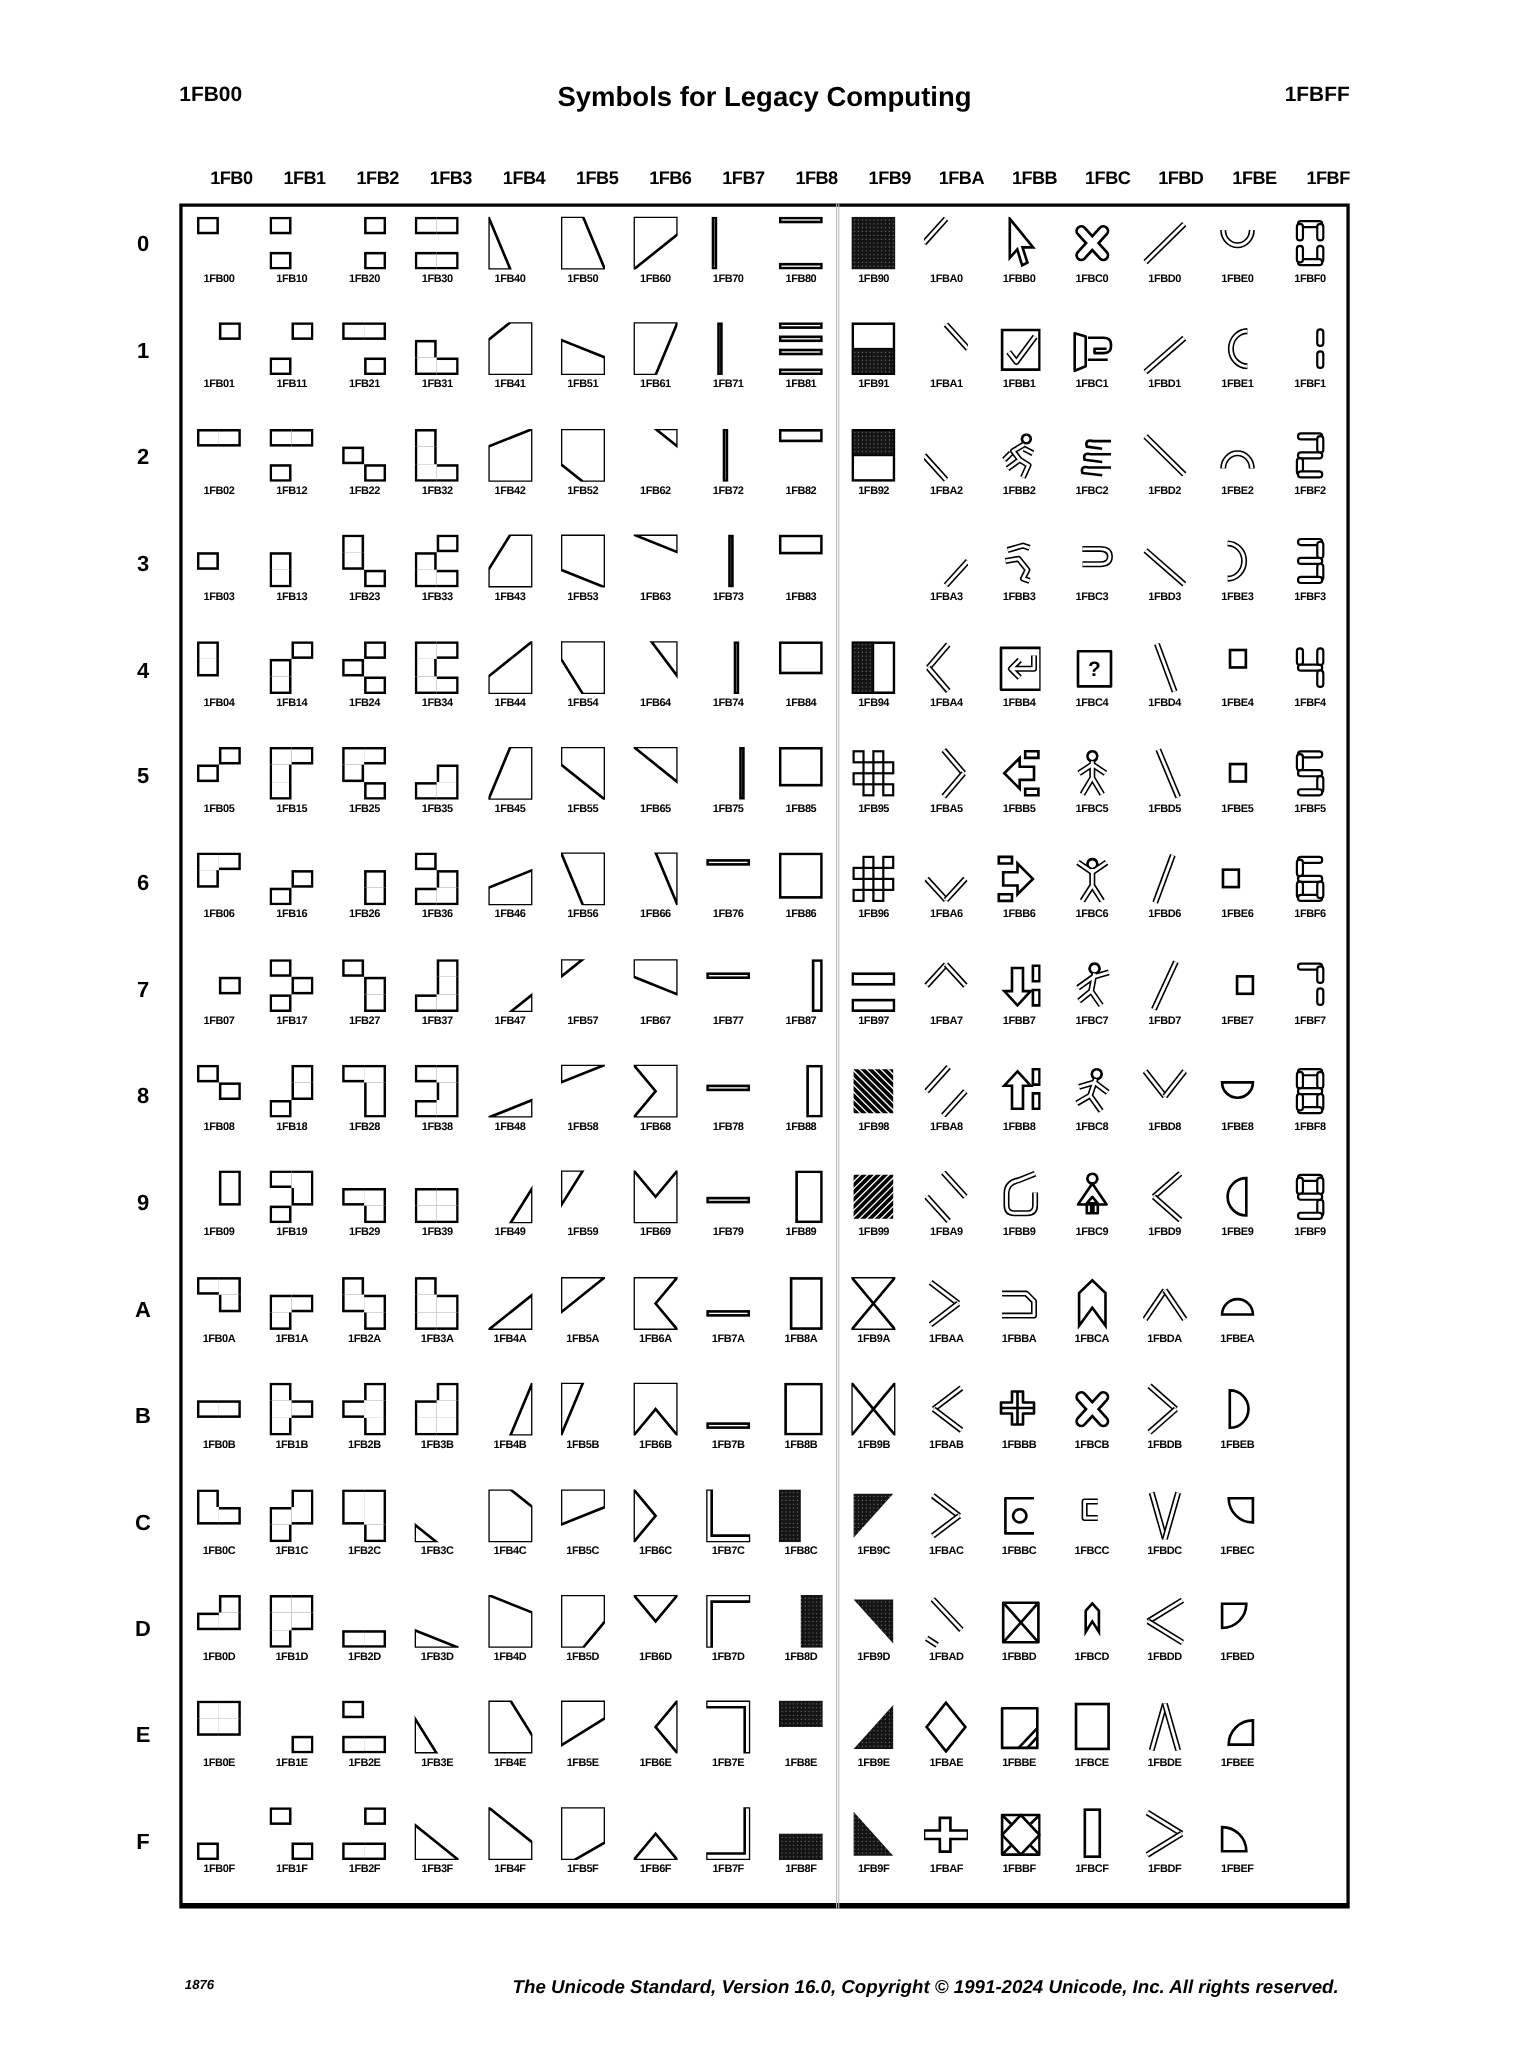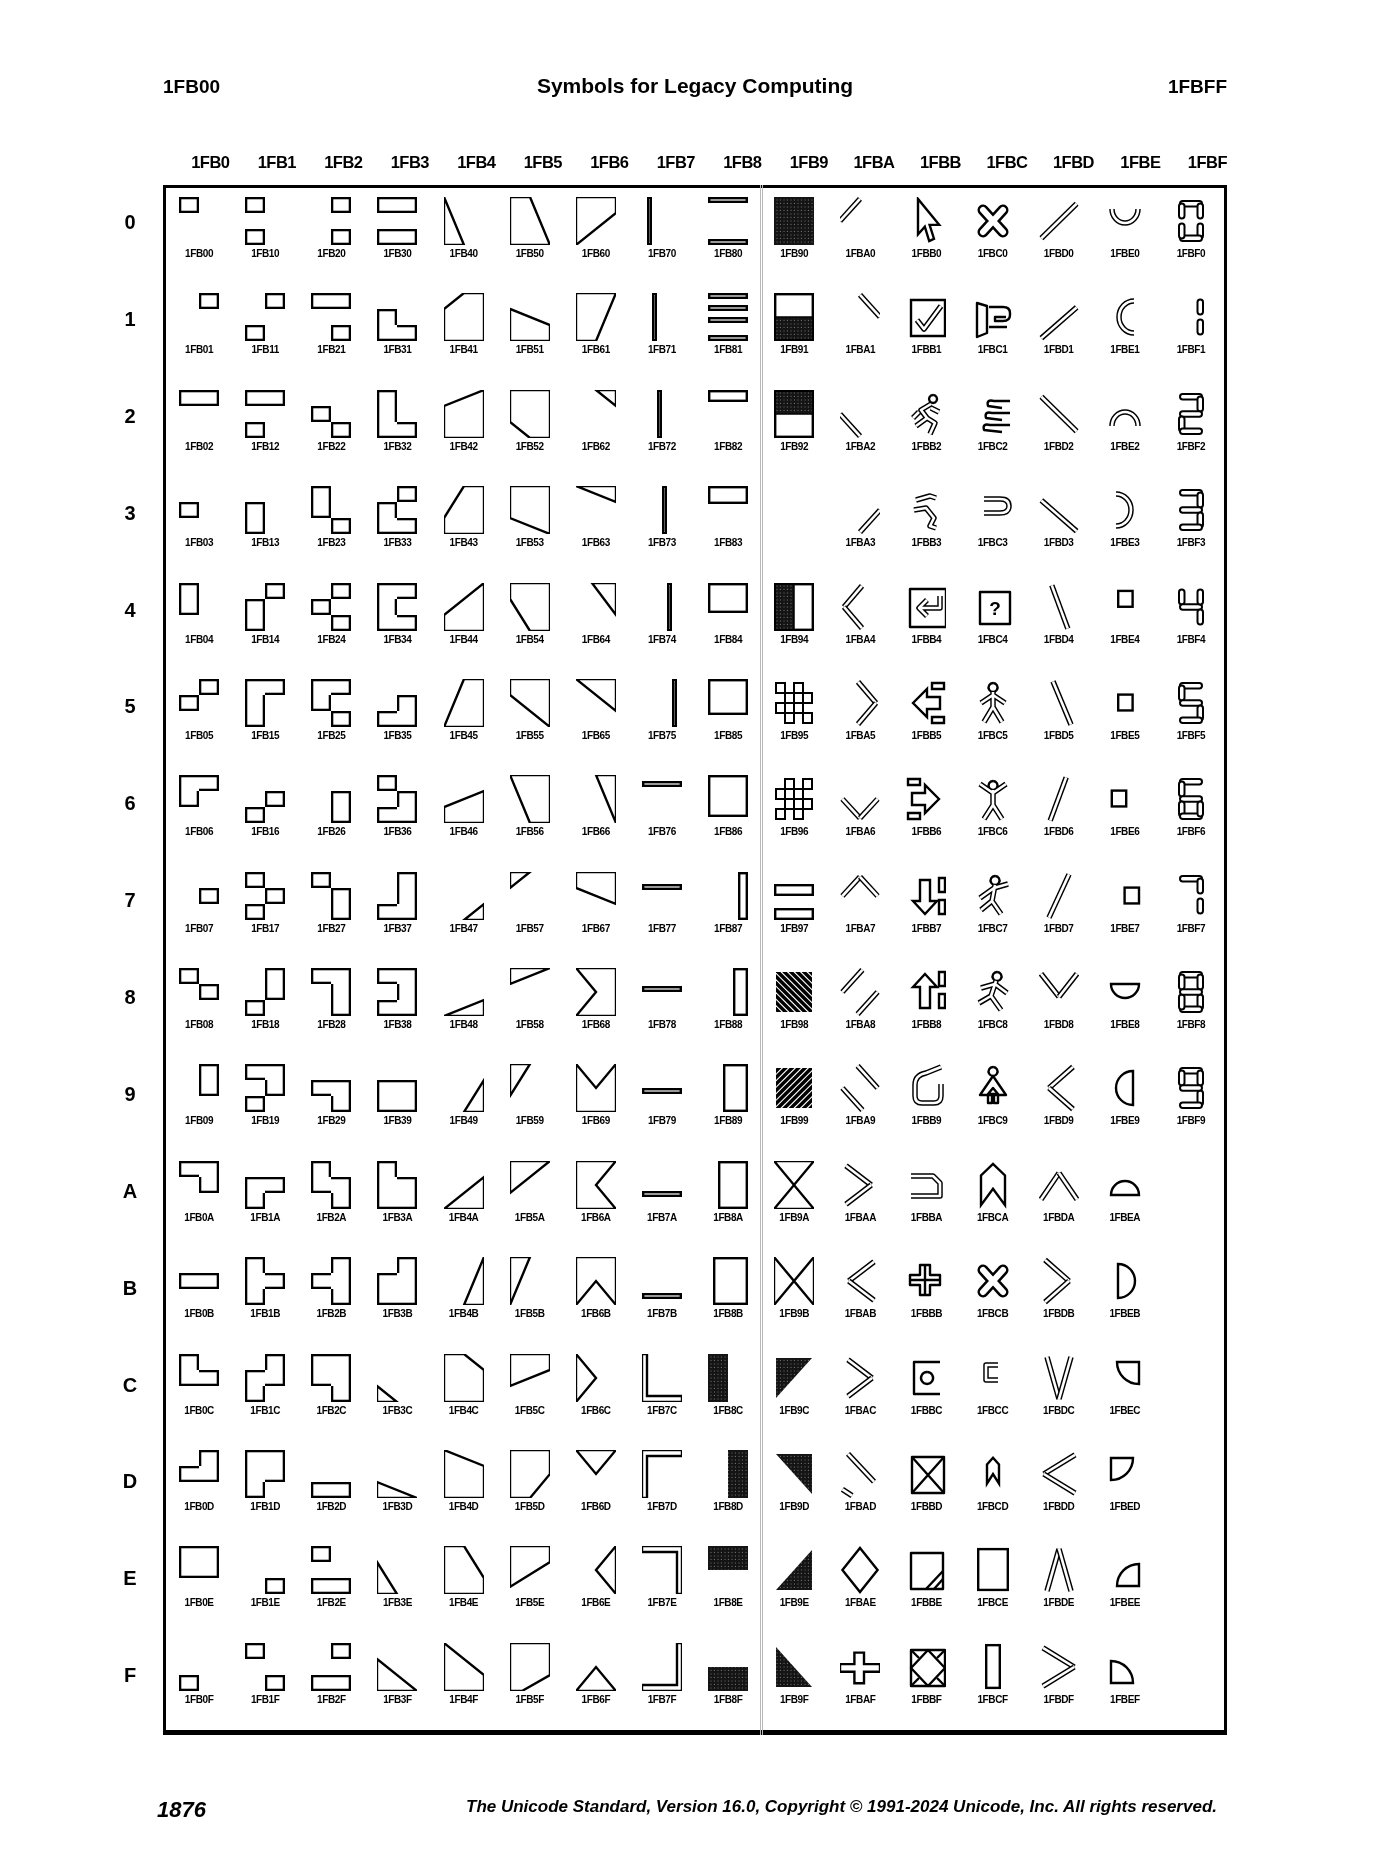--- a/index.html
+++ b/index.html
@@ -1,29 +1,29 @@
 <!DOCTYPE html>
 <html><head>
 <meta charset="utf-8">
 <style>
   html,body{margin:0;padding:0;background:#fff;}
   body{width:1397px;height:1865px;position:relative;font-family:"Liberation Sans",sans-serif;color:#000;overflow:hidden;}
   .hdr-code{position:absolute;top:76px;font-size:19px;font-weight:bold;}
   #hdr-left{left:163px;}
   #hdr-right{left:163px;width:1064px;text-align:right;}
-  #hdr-title{position:absolute;top:74px;left:163px;width:1064px;text-align:center;font-size:21px;font-weight:bold;}
+  #hdr-title{position:absolute;top:74px;left:163px;width:1064px;text-align:center;font-size:25px;font-weight:bold;}
   #col-headers{position:absolute;top:153px;left:163px;width:1064px;display:grid;grid-template-columns:repeat(16,1fr);}
   #col-headers div{text-align:right;font-size:16.5px;font-weight:bold;letter-spacing:-0.5px;}
   .row-label{position:absolute;left:110px;width:40px;text-align:center;font-size:20px;font-weight:bold;}
   #grid{position:absolute;top:185px;left:163px;width:1064px;height:1550px;border:3px solid #000;border-bottom-width:5px;display:grid;grid-template-columns:repeat(16,1fr);grid-template-rows:repeat(16,1fr);box-sizing:border-box;background:#fff;}
   #vsep{position:absolute;top:185px;left:760px;height:1550px;width:0;border-left:3px double #b9b9b9;}
   .cell{position:relative;display:flex;flex-direction:column;align-items:center;padding-top:9px;box-sizing:border-box;}
   .cell svg{display:block;}
   .code-label{font-size:10px;font-weight:bold;letter-spacing:-0.4px;margin-top:4px;line-height:1;}
-  #footer-page{position:absolute;top:1797px;left:157px;font-size:22px;font-weight:bold;font-style:italic;}
+  #footer-page{position:absolute;top:1797px;left:168px;font-size:12px;font-weight:bold;font-style:italic;}
   #footer-copy{position:absolute;top:1797px;left:253px;width:964px;text-align:right;font-size:17px;font-weight:bold;font-style:italic;}
 </style>
 </head>
 <body>
 
 <div class="hdr-code" id="hdr-left">1FB00</div>
 <div id="hdr-title">Symbols for Legacy Computing</div>
 <div class="hdr-code" id="hdr-right">1FBFF</div>
 
 <div id="col-headers">

